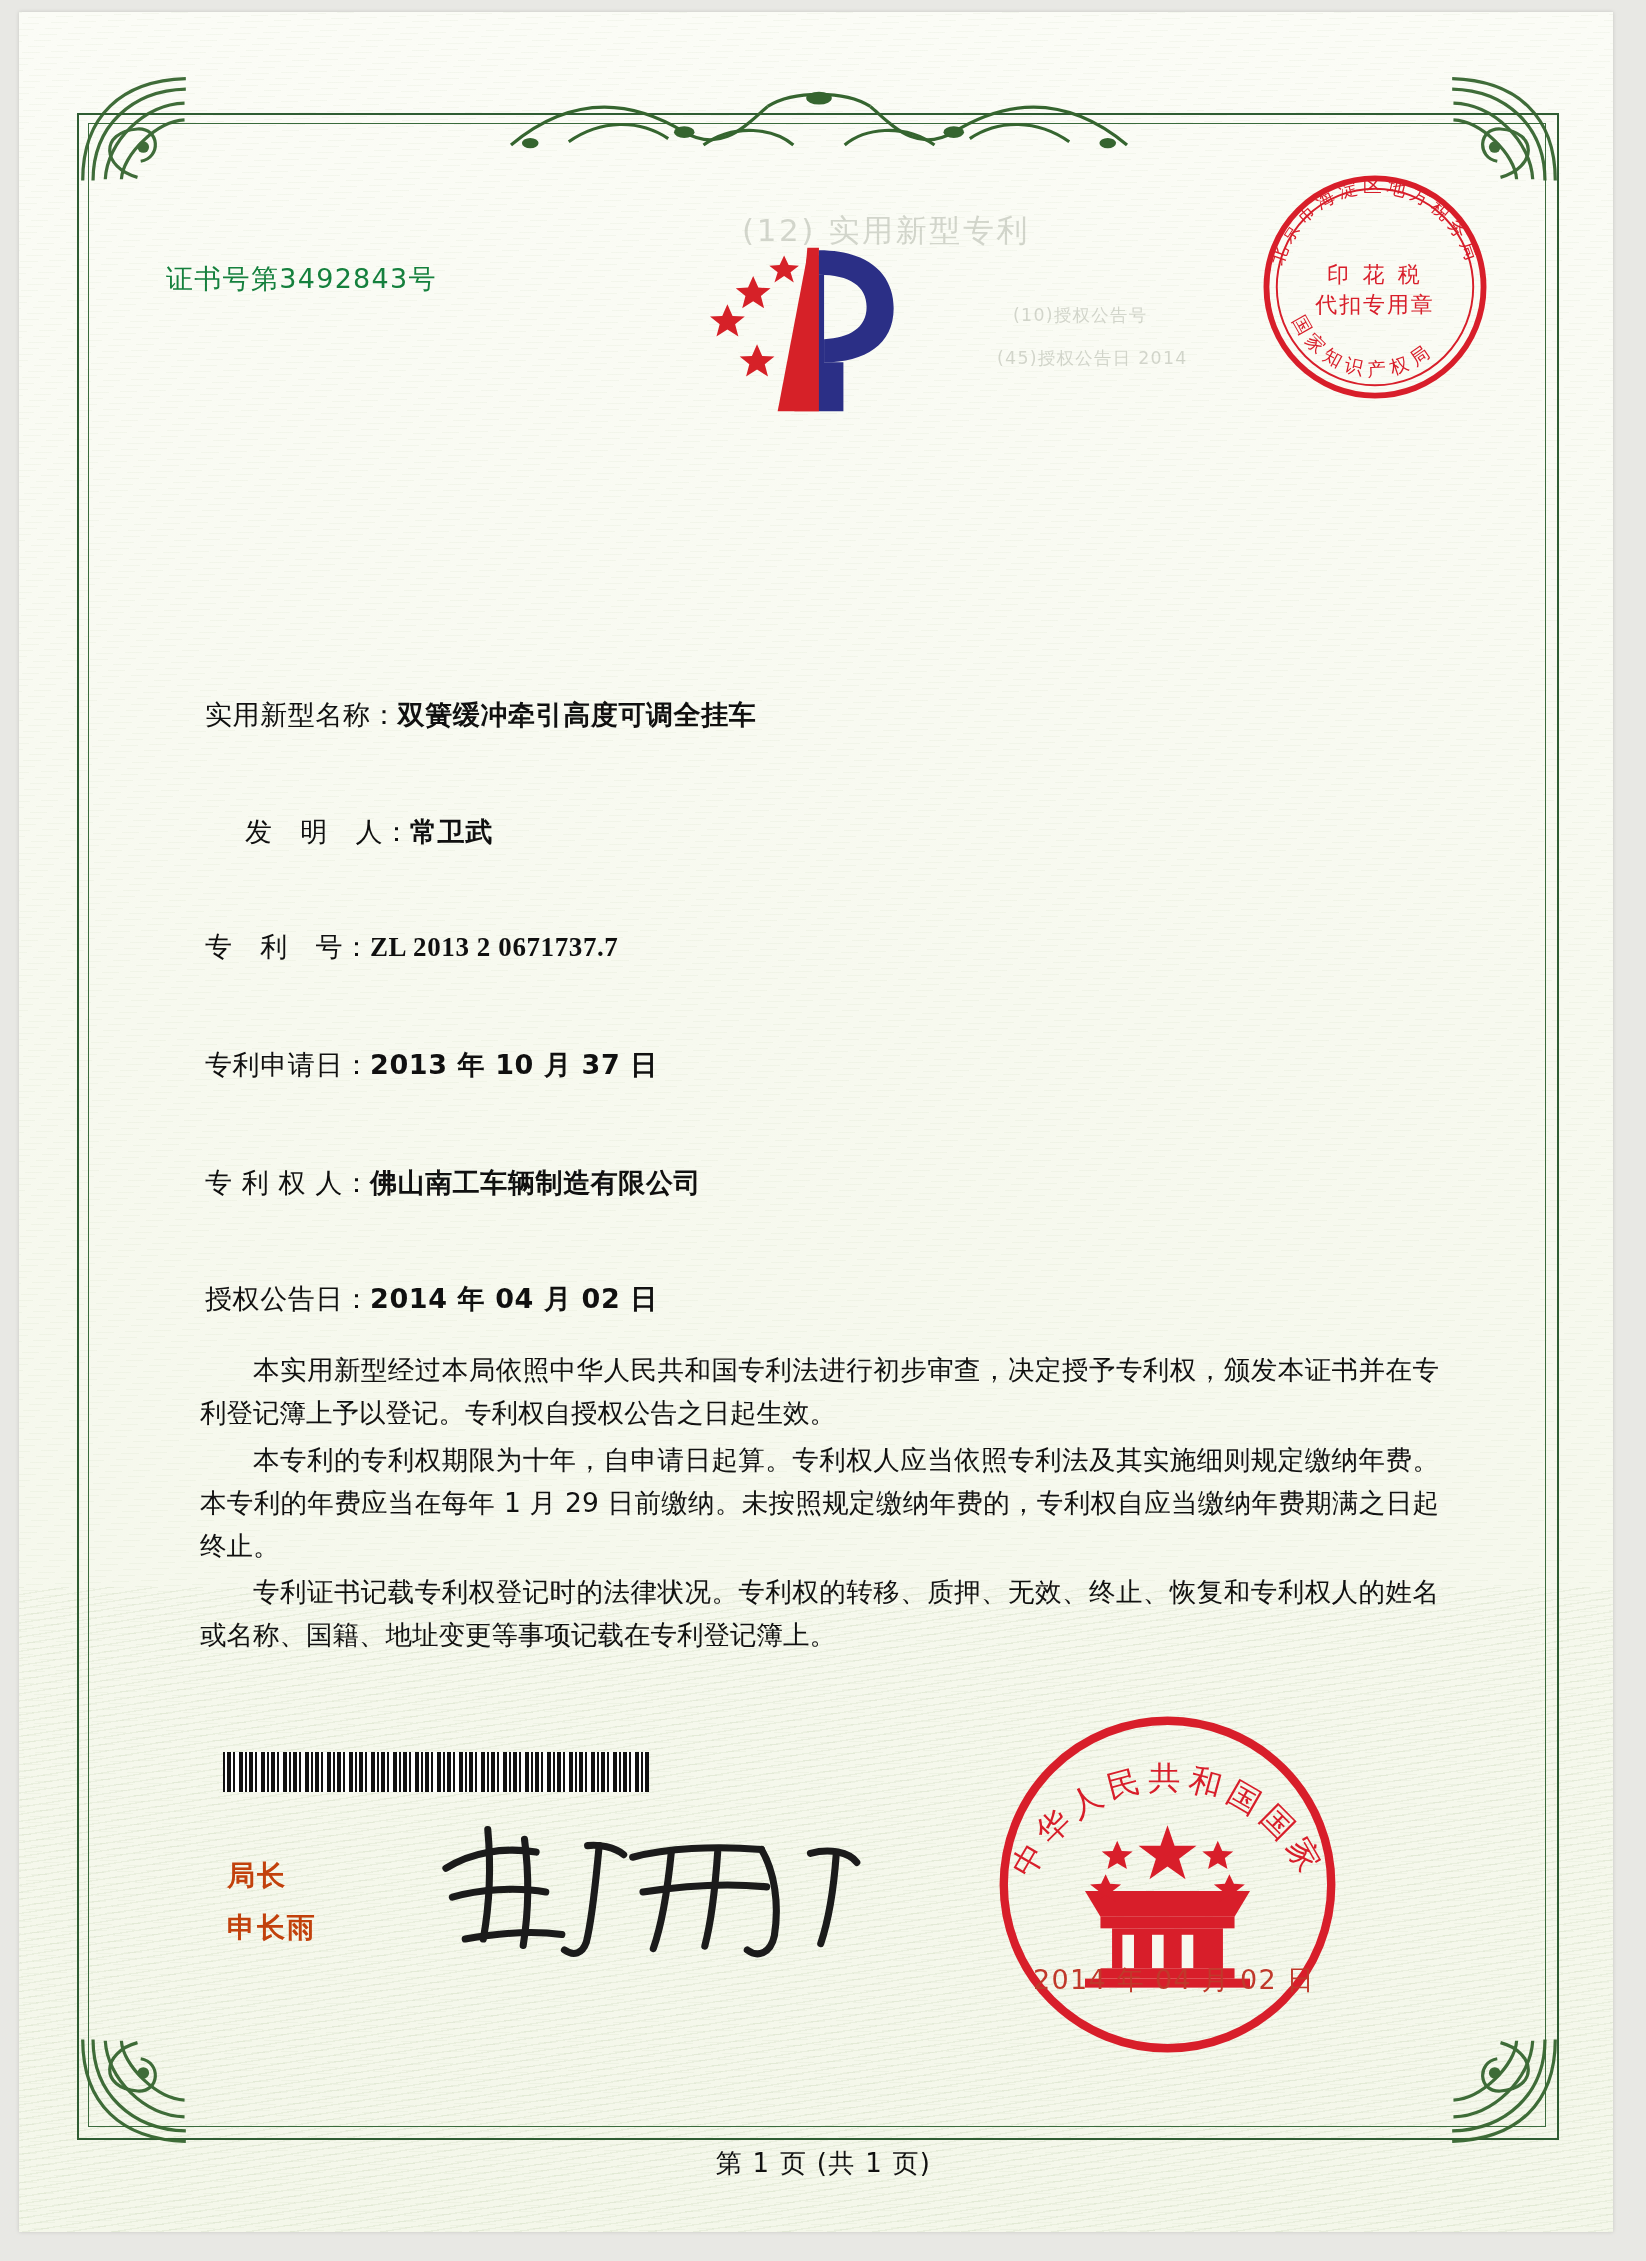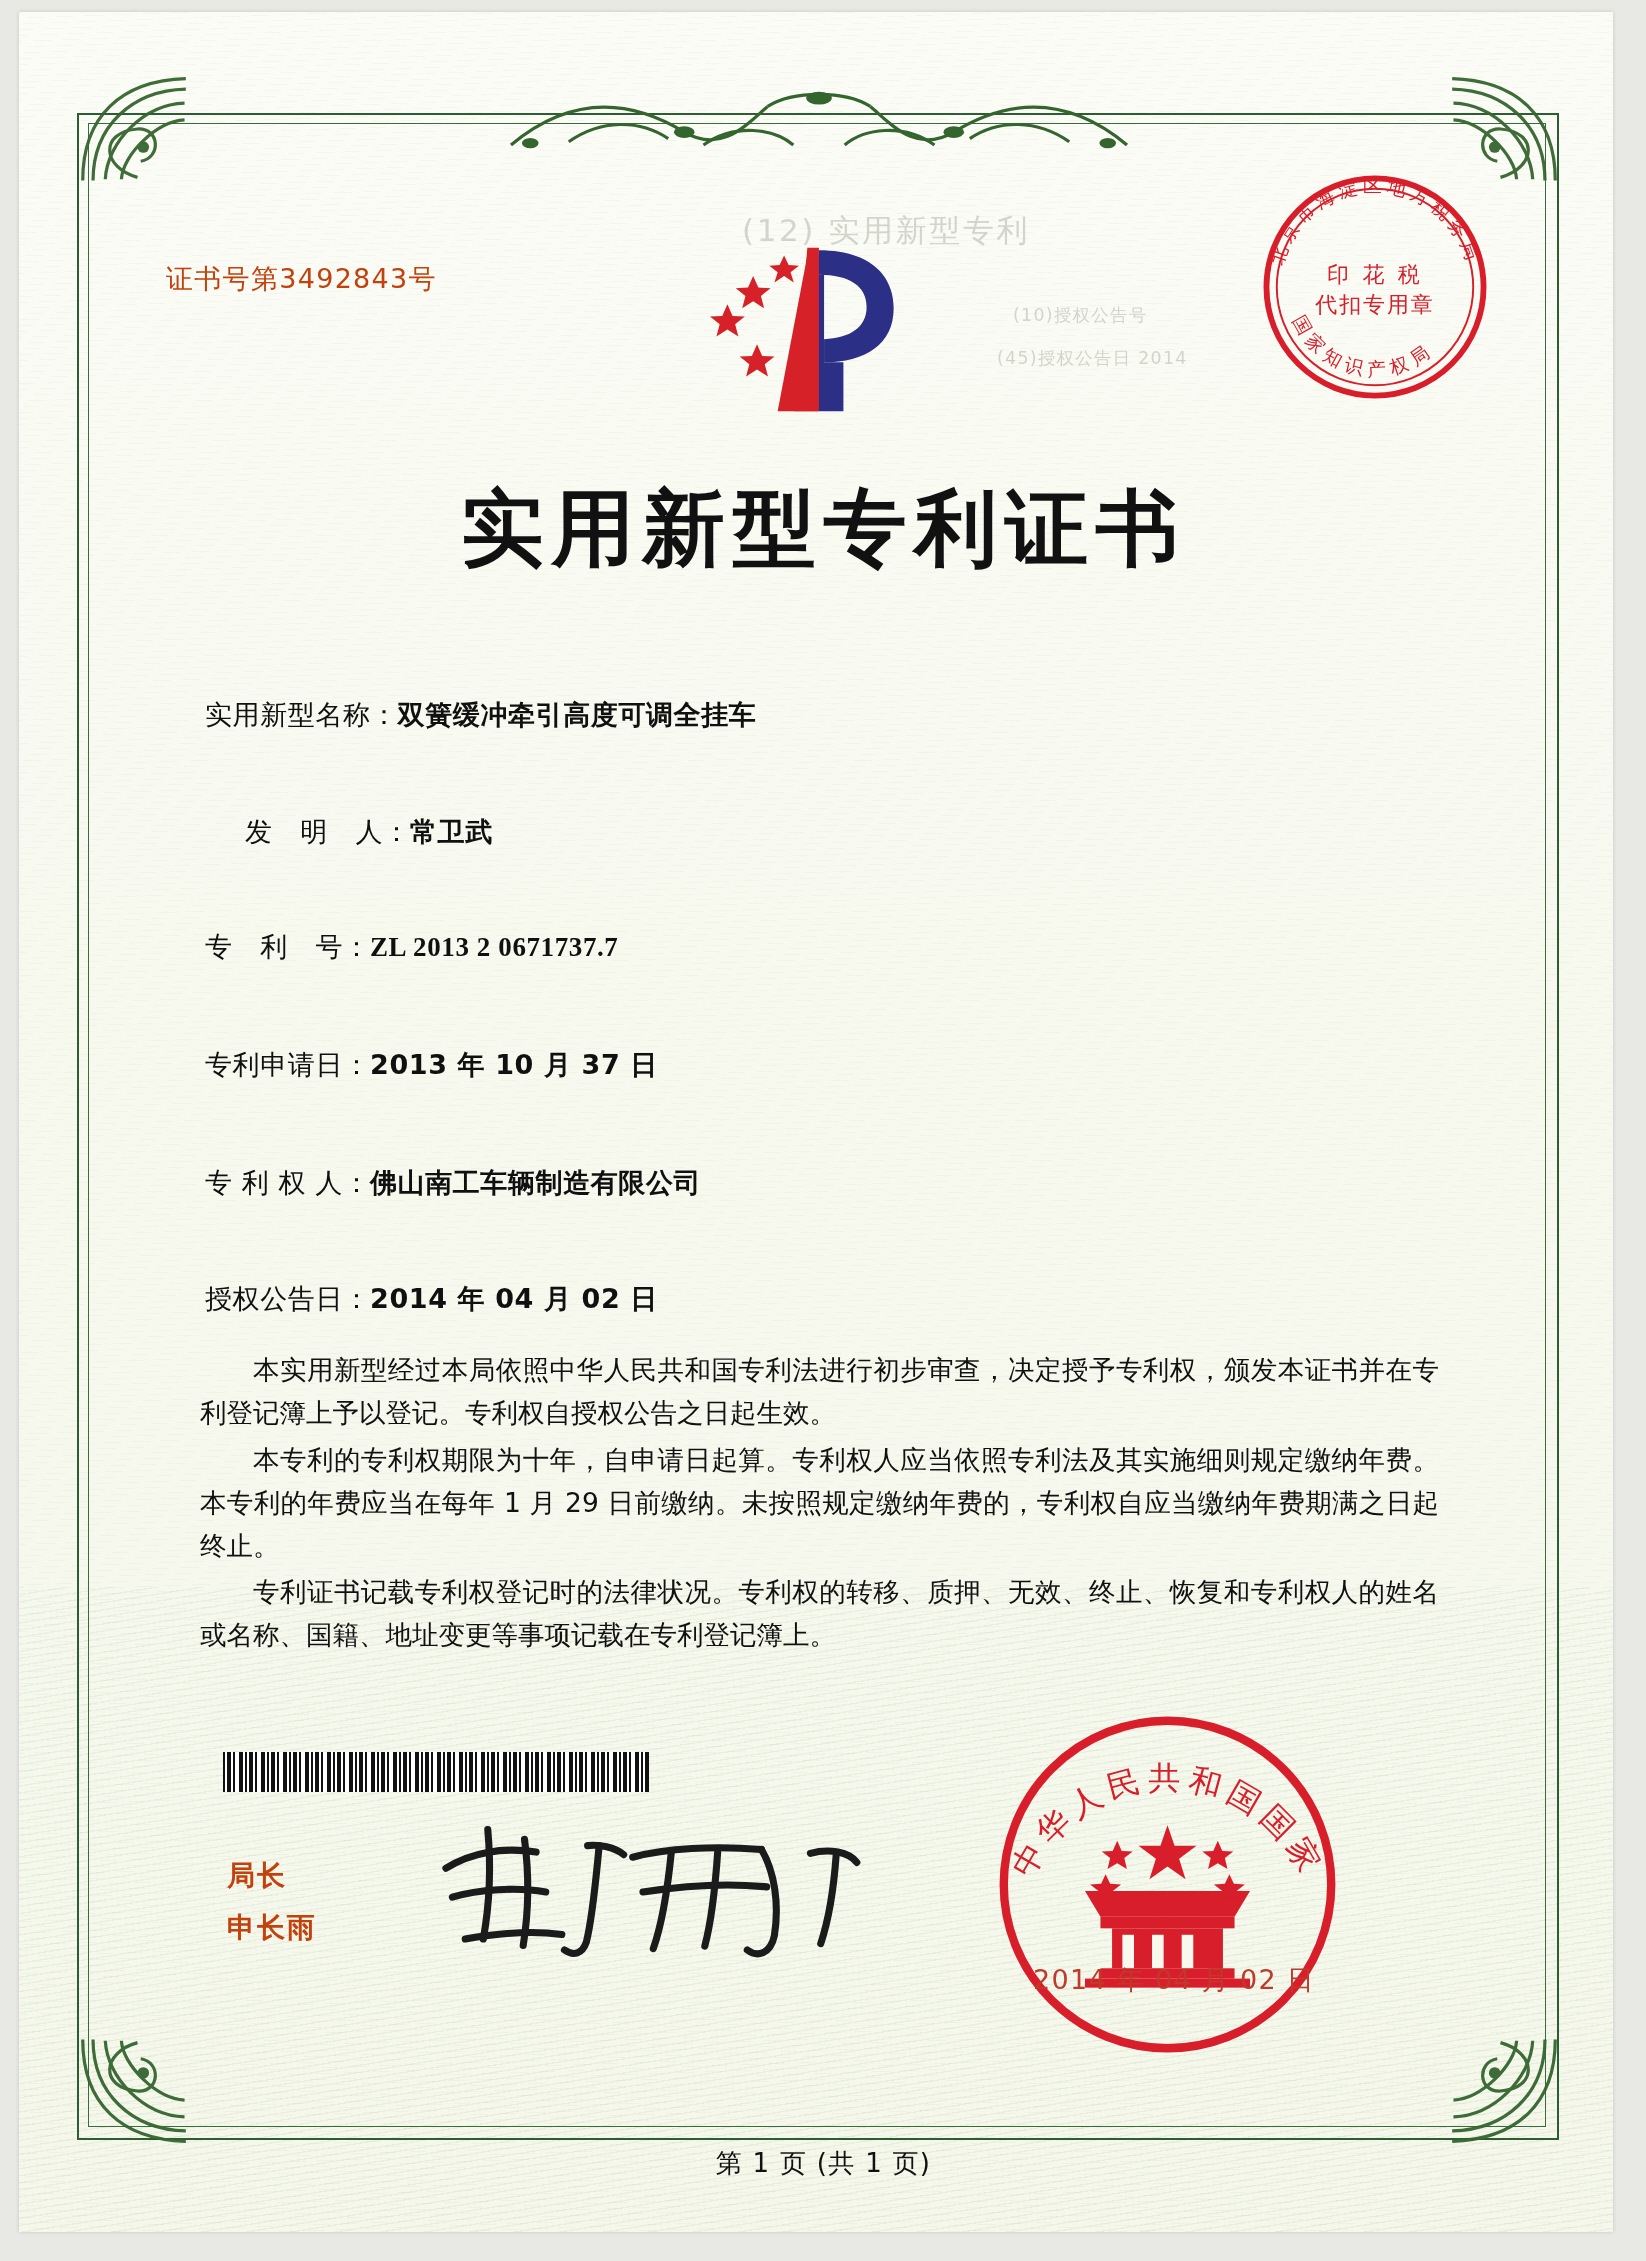--- a/index.html
+++ b/index.html
@@ -88,21 +88,21 @@
     width: 658px; height: 77px;
     color: #35652f;
   }
 
   
   .cert-no {
     position: absolute;
     left: 166px; top: 261px;
     font-size: 27px;
     letter-spacing: 1.3px;
-    color: #c2410c;
+    color: #15803d;
     font-family: "DejaVu Sans", sans-serif;
     white-space: nowrap;
   }
   .logo {
     position: absolute;
     left: 681px; top: 236px;
     width: 232px; height: 187px;
   }
   .ghost-text {
     position: absolute;
@@ -338,21 +338,20 @@
     <text font-size="29" fill="#d81e2a" font-family="DejaVu Sans, sans-serif" letter-spacing="7">
       <textPath href="#arcTop" startOffset="7%">北京市海淀区地方税务局</textPath>
     </text>
     <text font-size="29" fill="#d81e2a" font-family="DejaVu Sans, sans-serif" letter-spacing="9">
       <textPath href="#arcBot" startOffset="12%">国家知识产权局</textPath>
     </text>
     <text x="195" y="188" text-anchor="middle" font-size="34" fill="#d81e2a" font-family="DejaVu Sans, sans-serif" letter-spacing="5">印 花 税</text>
     <text x="195" y="234" text-anchor="middle" font-size="34" fill="#d81e2a" font-family="DejaVu Sans, sans-serif" letter-spacing="3">代扣专用章</text>
   </svg>
 
-  <div class="main-title">实用新型专利证书</div>
 
   <div class="field f1">
     <span class="lbl">实用新型名称</span><span>：</span><span class="val">双簧缓冲牵引高度可调全挂车</span>
   </div>
   <div class="field f2">
     <span class="lbl spaced2">发　明　人</span><span>：</span><span class="val">常卫武</span>
   </div>
   <div class="field f3">
     <span class="lbl spaced2">专　利　号</span><span>：</span><span class="val mono-val">ZL 2013 2 0671737.7</span>
   </div>

